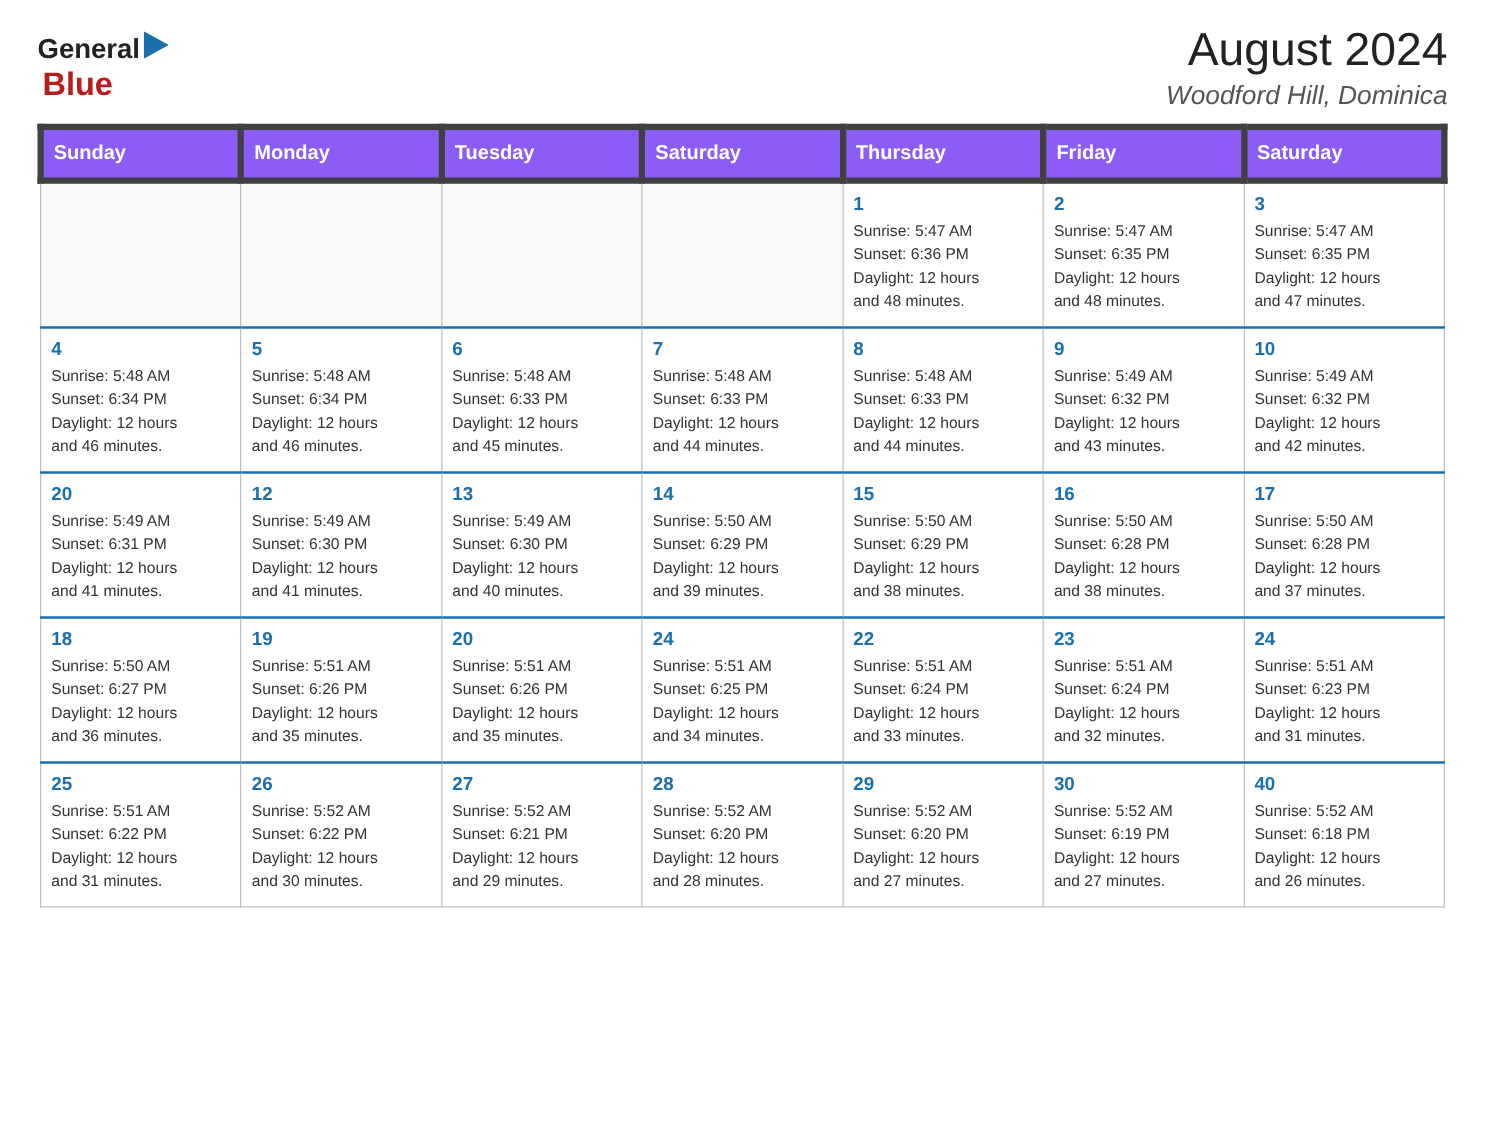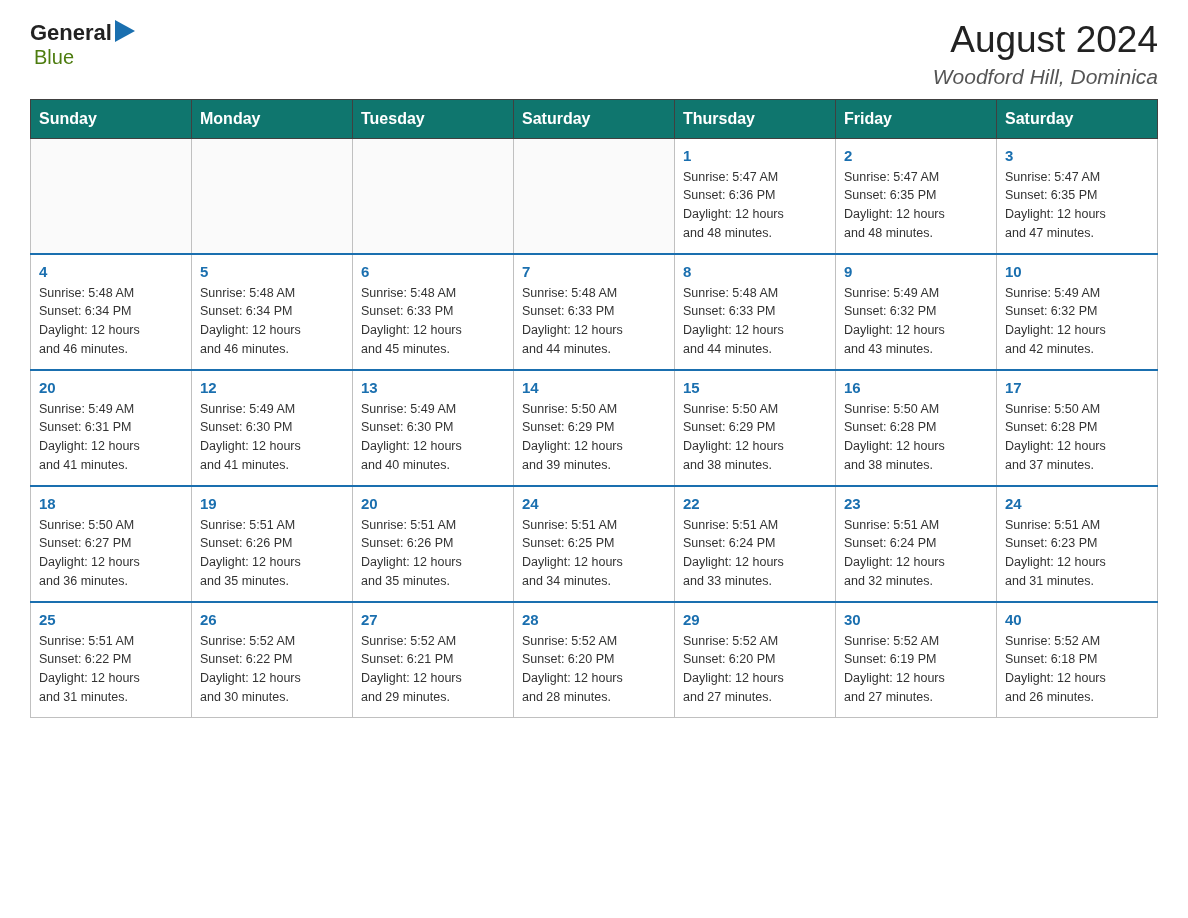--- a/index.html
+++ b/index.html
@@ -7,32 +7,32 @@
       font-family: Arial, sans-serif;
       background: #fff;
       color: #333;
       width: 1188px;
       min-height: 918px;
       padding: 20px 30px;
     }
     .header {
       display: flex;
       justify-content: space-between;
-      align-items: flex-start;
+      align-items: center;
       margin-bottom: 10px;
     }
     .logo-text-general {
       font-size: 22px;
       font-weight: bold;
       color: #222;
     }
     .logo-text-blue {
-      font-size: 20px;
-      font-weight: normal;
-      color: #4d7c0f;
+      font-size: 26px;
+      font-weight: bold;
+      color: #b91c1c;
     }
     .logo-container {
       display: flex;
       flex-direction: column;
       align-items: flex-start;
     }
     .logo-top {
       display: flex;
       align-items: center;
     }
@@ -50,27 +50,27 @@
       color: #555;
       margin-top: 4px;
       font-style: italic;
     }
     .calendar {
       width: 100%;
       border-collapse: collapse;
       border: 1px solid #b0b0b0;
     }
     .calendar th {
-      background-color: #0f766e;
+      background-color: #8b5cf6;
       color: #fff;
       font-size: 16px;
       font-weight: bold;
       padding: 10px 8px;
       text-align: left;
-      border: 1px solid #404040;
+      border: 5px solid #404040;
     }
     .calendar td {
       vertical-align: top;
       border: 1px solid #c0c0c0;
       padding: 8px 8px 10px 8px;
       width: calc(100% / 7);
       min-height: 100px;
     }
     .day-number {
       font-size: 15px;

